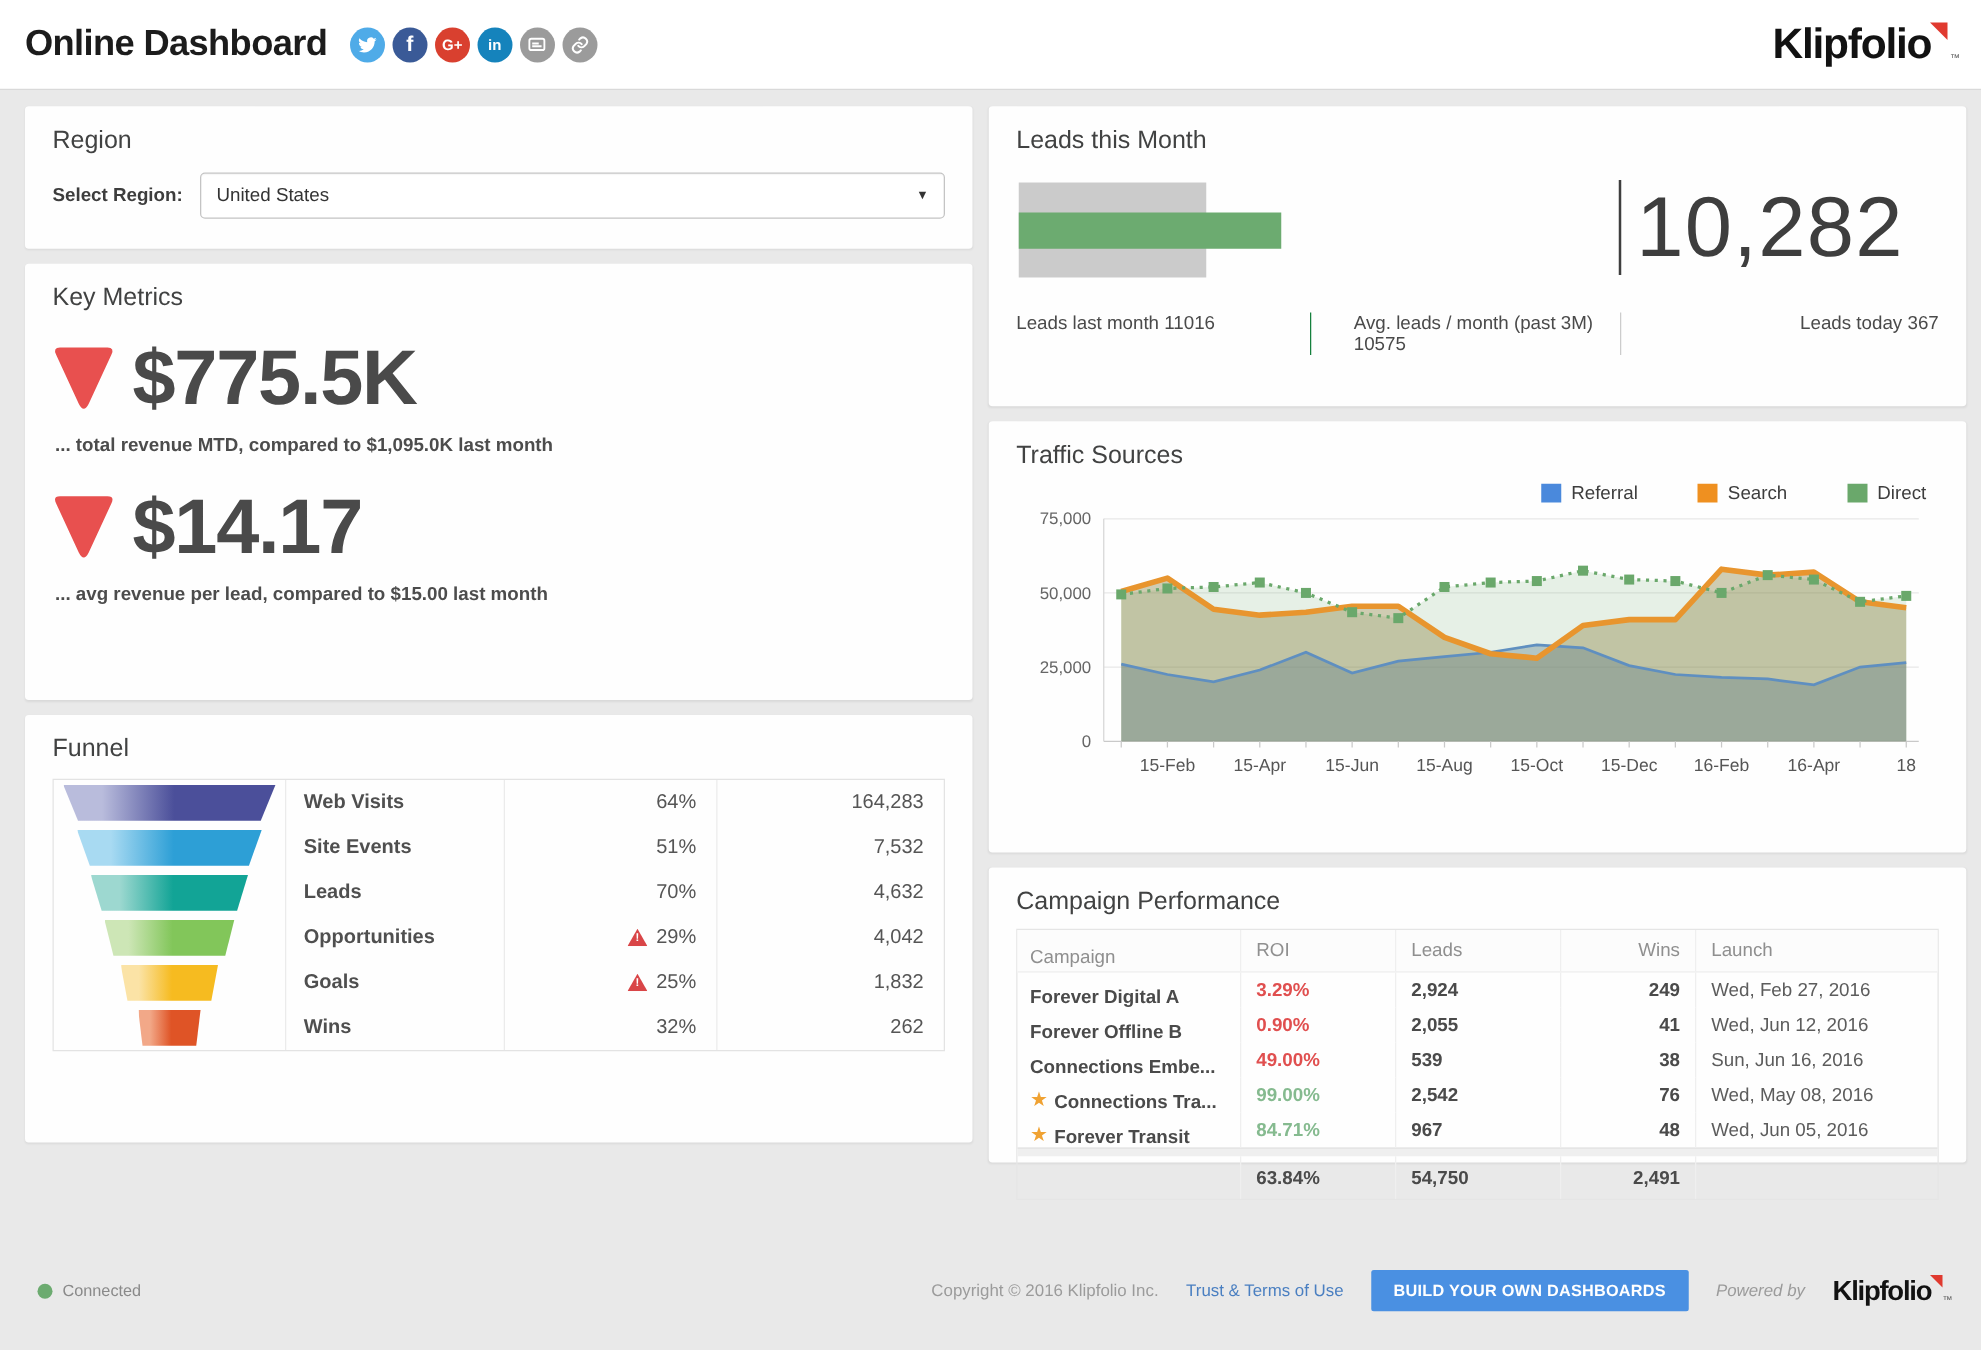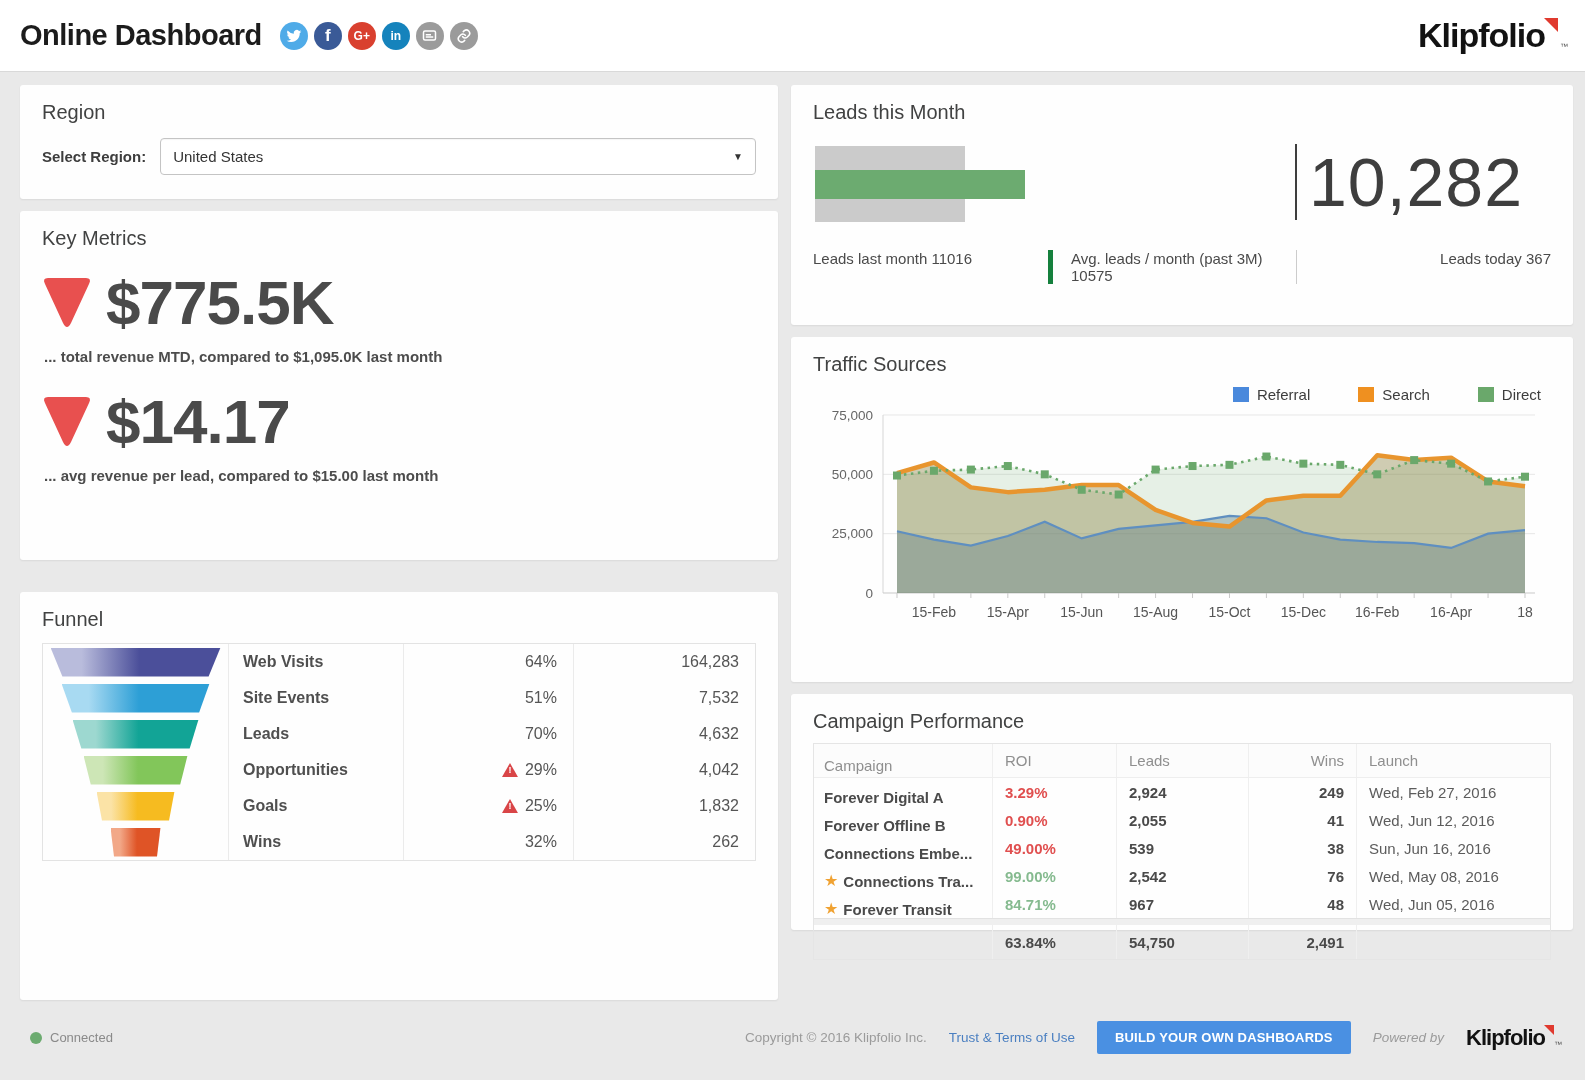--- a/index.html
+++ b/index.html
@@ -51,21 +51,21 @@
   .region-select .caret{ margin-left:auto; font-size:10px; color:#333; }
 
   
   .card-metrics{ height:349px; }
   .metric-block{ display:flex; align-items:center; margin-top:22px; }
   .metric-block.second{ margin-top:26px; }
   .metric-value{ font-size:62px; font-weight:bold; color:#4a4a4a; letter-spacing:-1px; line-height:1; margin-left:14px; }
   .metric-caption{ font-size:15px; font-weight:bold; color:#4c4c4c; margin:14px 0 0 2px; }
 
   
-  .card-funnel{ height:408px;margin-top:20px; }
+  .card-funnel{ height:342px; }
   .funnel-table{ margin-top:12px; border:1px solid #e3e3e3; width:714px; }
   .f-row{ display:flex; align-items:center; height:36px; }
   .f-row.header{ height:34px; color:#9a9a9a; font-size:15px; border-bottom:1px solid #e3e3e3; background:#fdfdfd; }
   .f-c0{ width:185px; align-self:stretch; display:flex; align-items:center; justify-content:center; }
   .f-c1{ width:175px; padding-left:14px; align-self:stretch; display:flex; align-items:center; border-left:1px solid #ebebeb; }
   .f-c2{ width:170px; padding-right:16px; align-self:stretch; display:flex; align-items:center; justify-content:flex-end; border-left:1px solid #ebebeb; }
   .f-c3{ flex:1; padding-right:16px; align-self:stretch; display:flex; align-items:center; justify-content:flex-end; border-left:1px solid #ebebeb; }
   .f-row:not(.header){ color:#555; font-size:16px; }
   .f-metric{ font-weight:bold; color:#4f4f4f; }
   .trapezoid{ height:29px; }
@@ -77,21 +77,21 @@
   .leads-body{ display:flex; margin-top:16px;gap:24px; }
   .bullet-wrap{ position:relative; width:240px; height:78px; margin-top:6px; }
   .bullet-gray{ position:absolute; left:2px; top:0; height:76px; background:#cbcbcb; }
   .bullet-green{ position:absolute; left:2px; top:24px; height:29px; background:#6cab70; }
   .big-number-wrap{ margin-left:auto; display:flex; align-items:center; padding-right:28px; }
   .big-number-divider{ width:2px; height:76px; background:#3e3e3e; margin-right:12px; }
   .big-number{ font-size:68px; color:#3e3e3e; letter-spacing:1px; line-height:1; }
   .leads-stats{ display:flex; margin-top:26px; }
   .leads-stat{ font-size:15px; color:#4a4a4a; }
   .leads-stat.s0{ width:235px; }
-  .leads-stat.s1{ width:248px; border-left:5px solid #15803d; padding-left:18px; }
+  .leads-stat.s1{ width:248px; border-left:1px solid #15803d; padding-left:34px; }
   .leads-stat.s2{ flex:1; border-left:1px solid #ccc; text-align:right; }
 
   
   .card-traffic{ height:345px; }
   .legend-row{ display:flex; justify-content:flex-end; gap:48px; margin:10px 10px 2px 0; }
   .legend-item{ display:flex; align-items:center; gap:8px; font-size:15px; color:#3d3d3d; }
   .legend-swatch{ width:16px; height:15px; }
 
   
   .card-campaign{ height:236px; }

